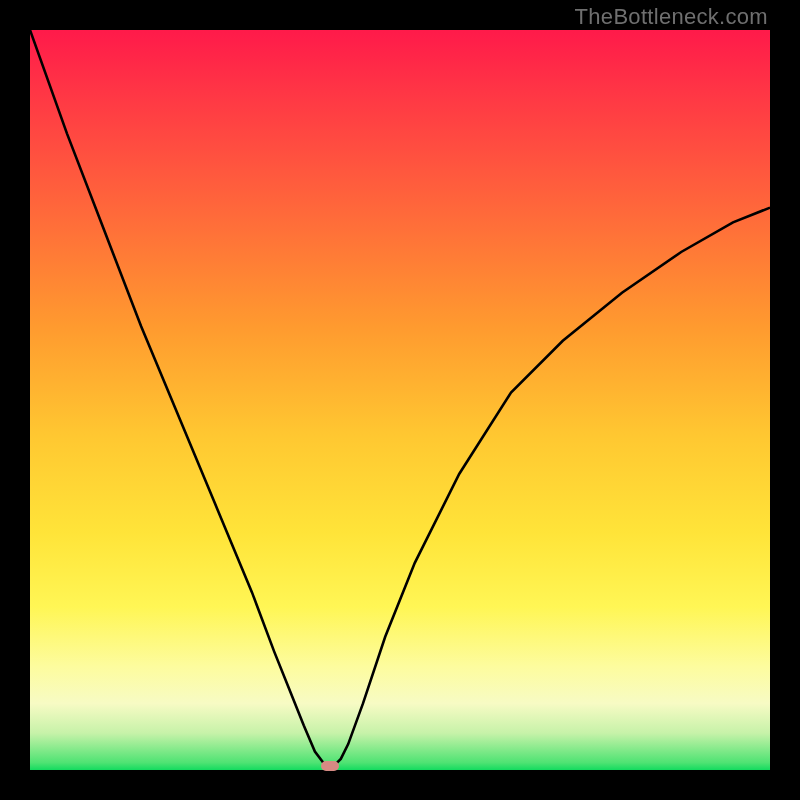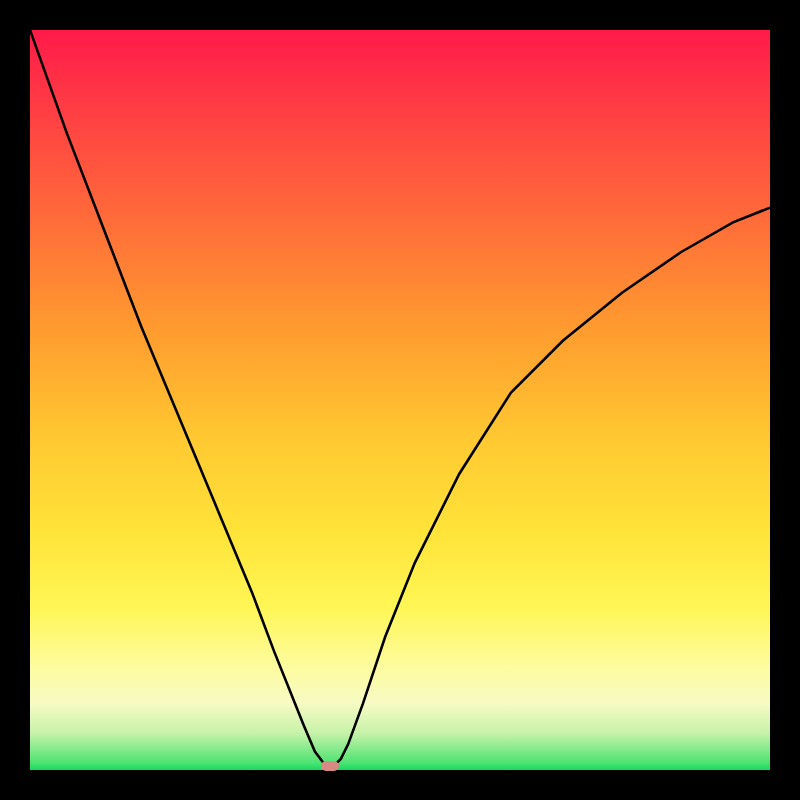--- a/index.html
+++ b/index.html
@@ -60,19 +60,20 @@
     height: 10px;
     border-radius: 5px;
     background: #d68a83;
     transform: translate(-50%, -50%);
   }
 </style>
 </head>
 <body>
 
 <div class="frame">
+  <div class="watermark">TheBottleneck.com</div>
   <div class="plot-area">
     <svg viewBox="0 0 100 100" preserveAspectRatio="none">
       <path id="curve-path" d="M0.00 0.00 L5.00 14.00 L10.00 27.00 L15.00 40.00 L20.00 52.00 L25.00 64.00 L30.00 76.00 L33.00 84.00 L35.00 89.00 L37.00 94.00 L38.50 97.50 L40.00 99.50 L41.00 99.50 L42.00 98.50 L43.00 96.50 L45.00 91.00 L48.00 82.00 L52.00 72.00 L58.00 60.00 L65.00 49.00 L72.00 42.00 L80.00 35.50 L88.00 30.00 L95.00 26.00 L100.00 24.00" fill="none" stroke="#000" stroke-width="0.35"></path>
     </svg>
     <div id="marker" class="marker" style="left: 299.7px; top: 736.3px;"></div>
   </div>
 </div>
 
 </body></html>

